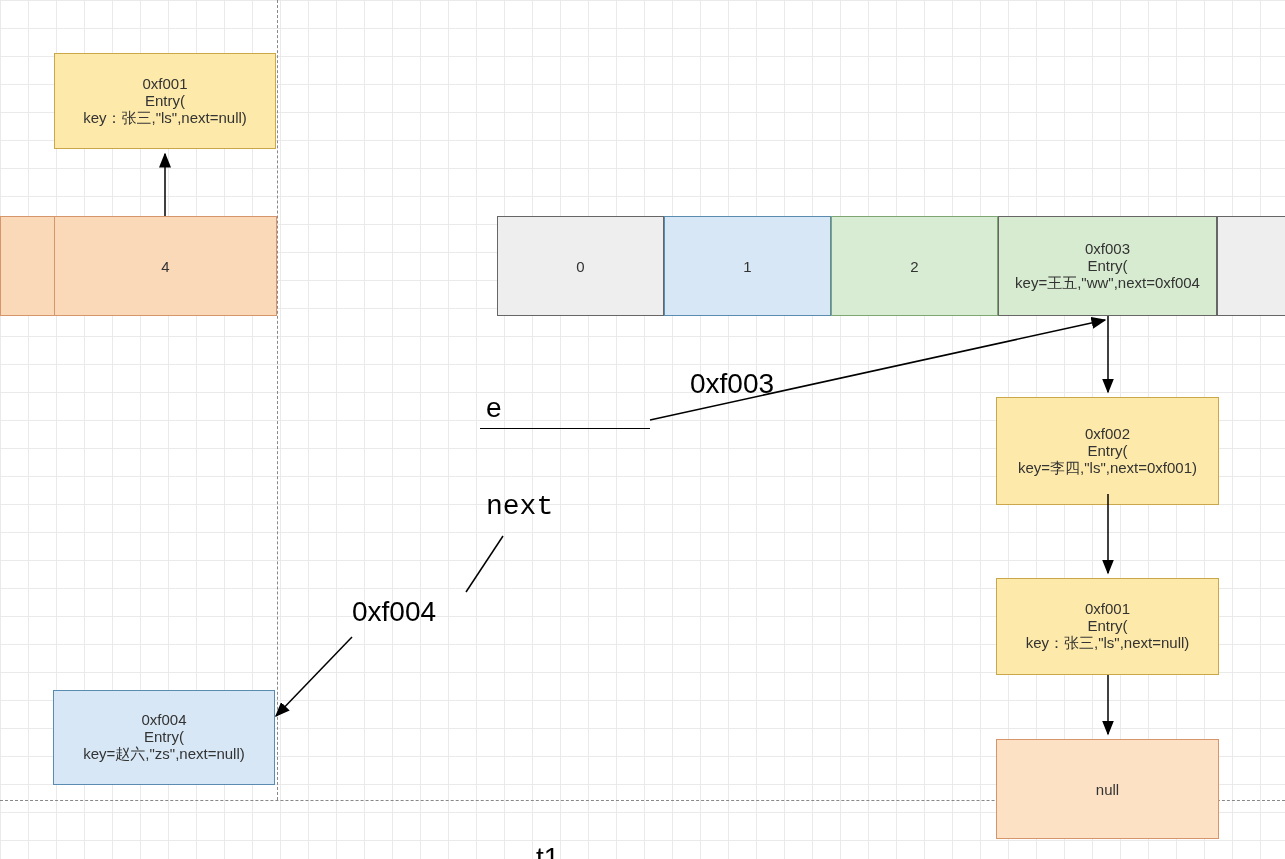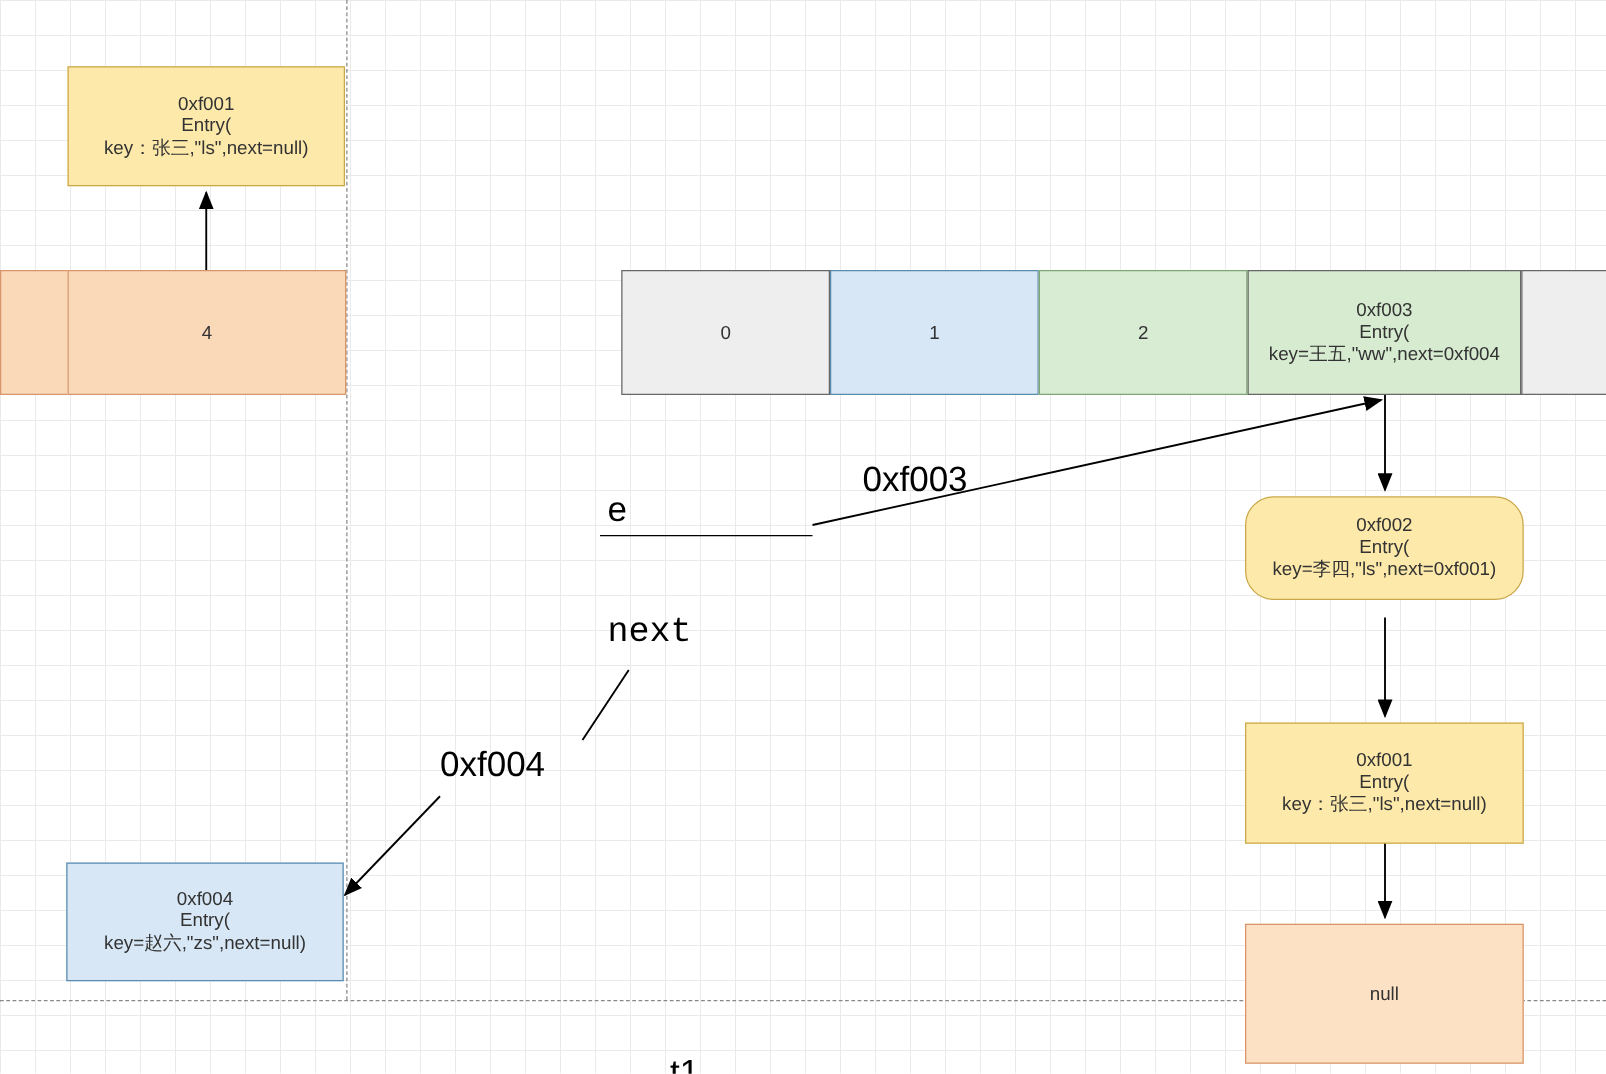--- a/index.html
+++ b/index.html
@@ -109,31 +109,31 @@
 <div class="box green" style="left:831px; top:216px; width:167px; height:100px;">
   <div class="line">2</div>
 </div>
 <div class="box green-cell" style="left:998px; top:216px; width:219px; height:100px;">
   <div class="line">0xf003</div>
   <div class="line">Entry(</div>
   <div class="line">key=王五,"ww",next=0xf004</div>
 </div>
 <div class="box grey" style="left:1217px; top:216px; width:68px; height:100px; border-right:none;"></div>
 
-<div class="box yellow" style="left:996px; top:397px; width:223px; height:83px;border-radius:23px;">
+<div class="box yellow" style="left:996px; top:397px; width:223px; height:108px;">
   <div class="line">0xf002</div>
   <div class="line">Entry(</div>
   <div class="line">key=李四,"ls",next=0xf001)</div>
 </div>
 <div class="box yellow" style="left:996px; top:578px; width:223px; height:97px;">
   <div class="line">0xf001</div>
   <div class="line">Entry(</div>
   <div class="line">key：张三,"ls",next=null)</div>
 </div>
-<div class="box null-orange" style="left:996px; top:739px; width:223px; height:112px;">
+<div class="box null-orange" style="left:996px; top:739px; width:223px; height:100px;">
   <div class="line">null</div>
 </div>
 
 <div class="box entry-blue" style="left:53px; top:690px; width:222px; height:95px;">
   <div class="line">0xf004</div>
   <div class="line">Entry(</div>
   <div class="line">key=赵六,"zs",next=null)</div>
 </div>
 
 <div class="label" style="left:486px; top:392px;">e</div>

